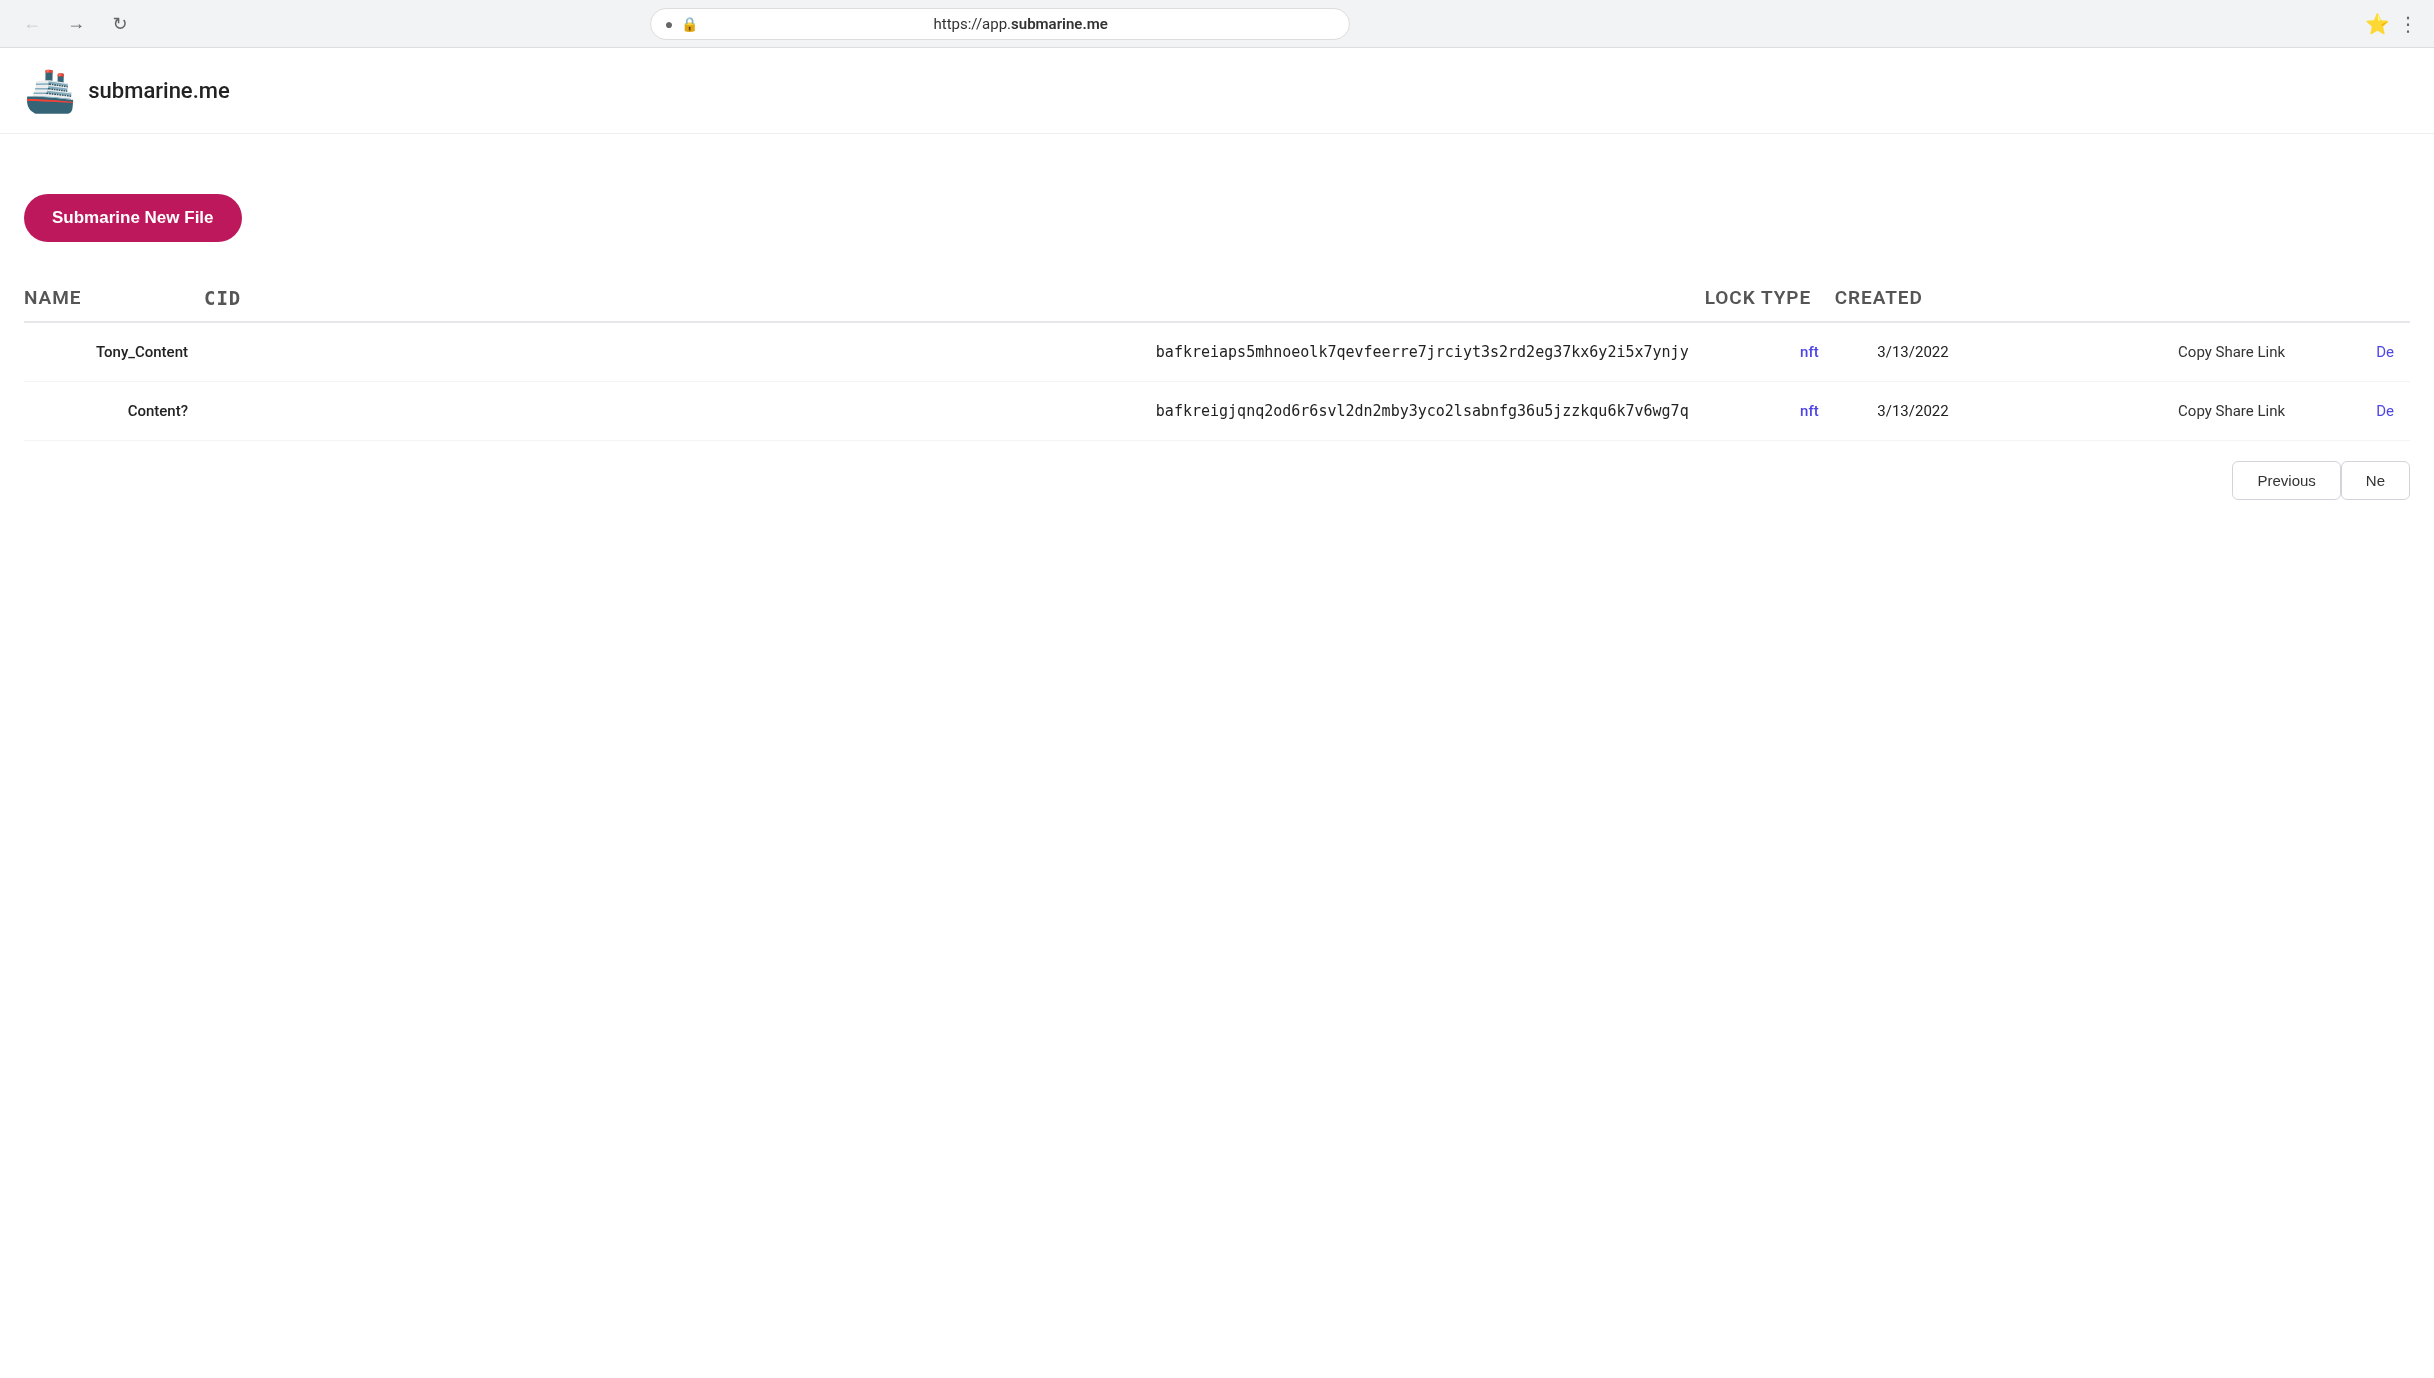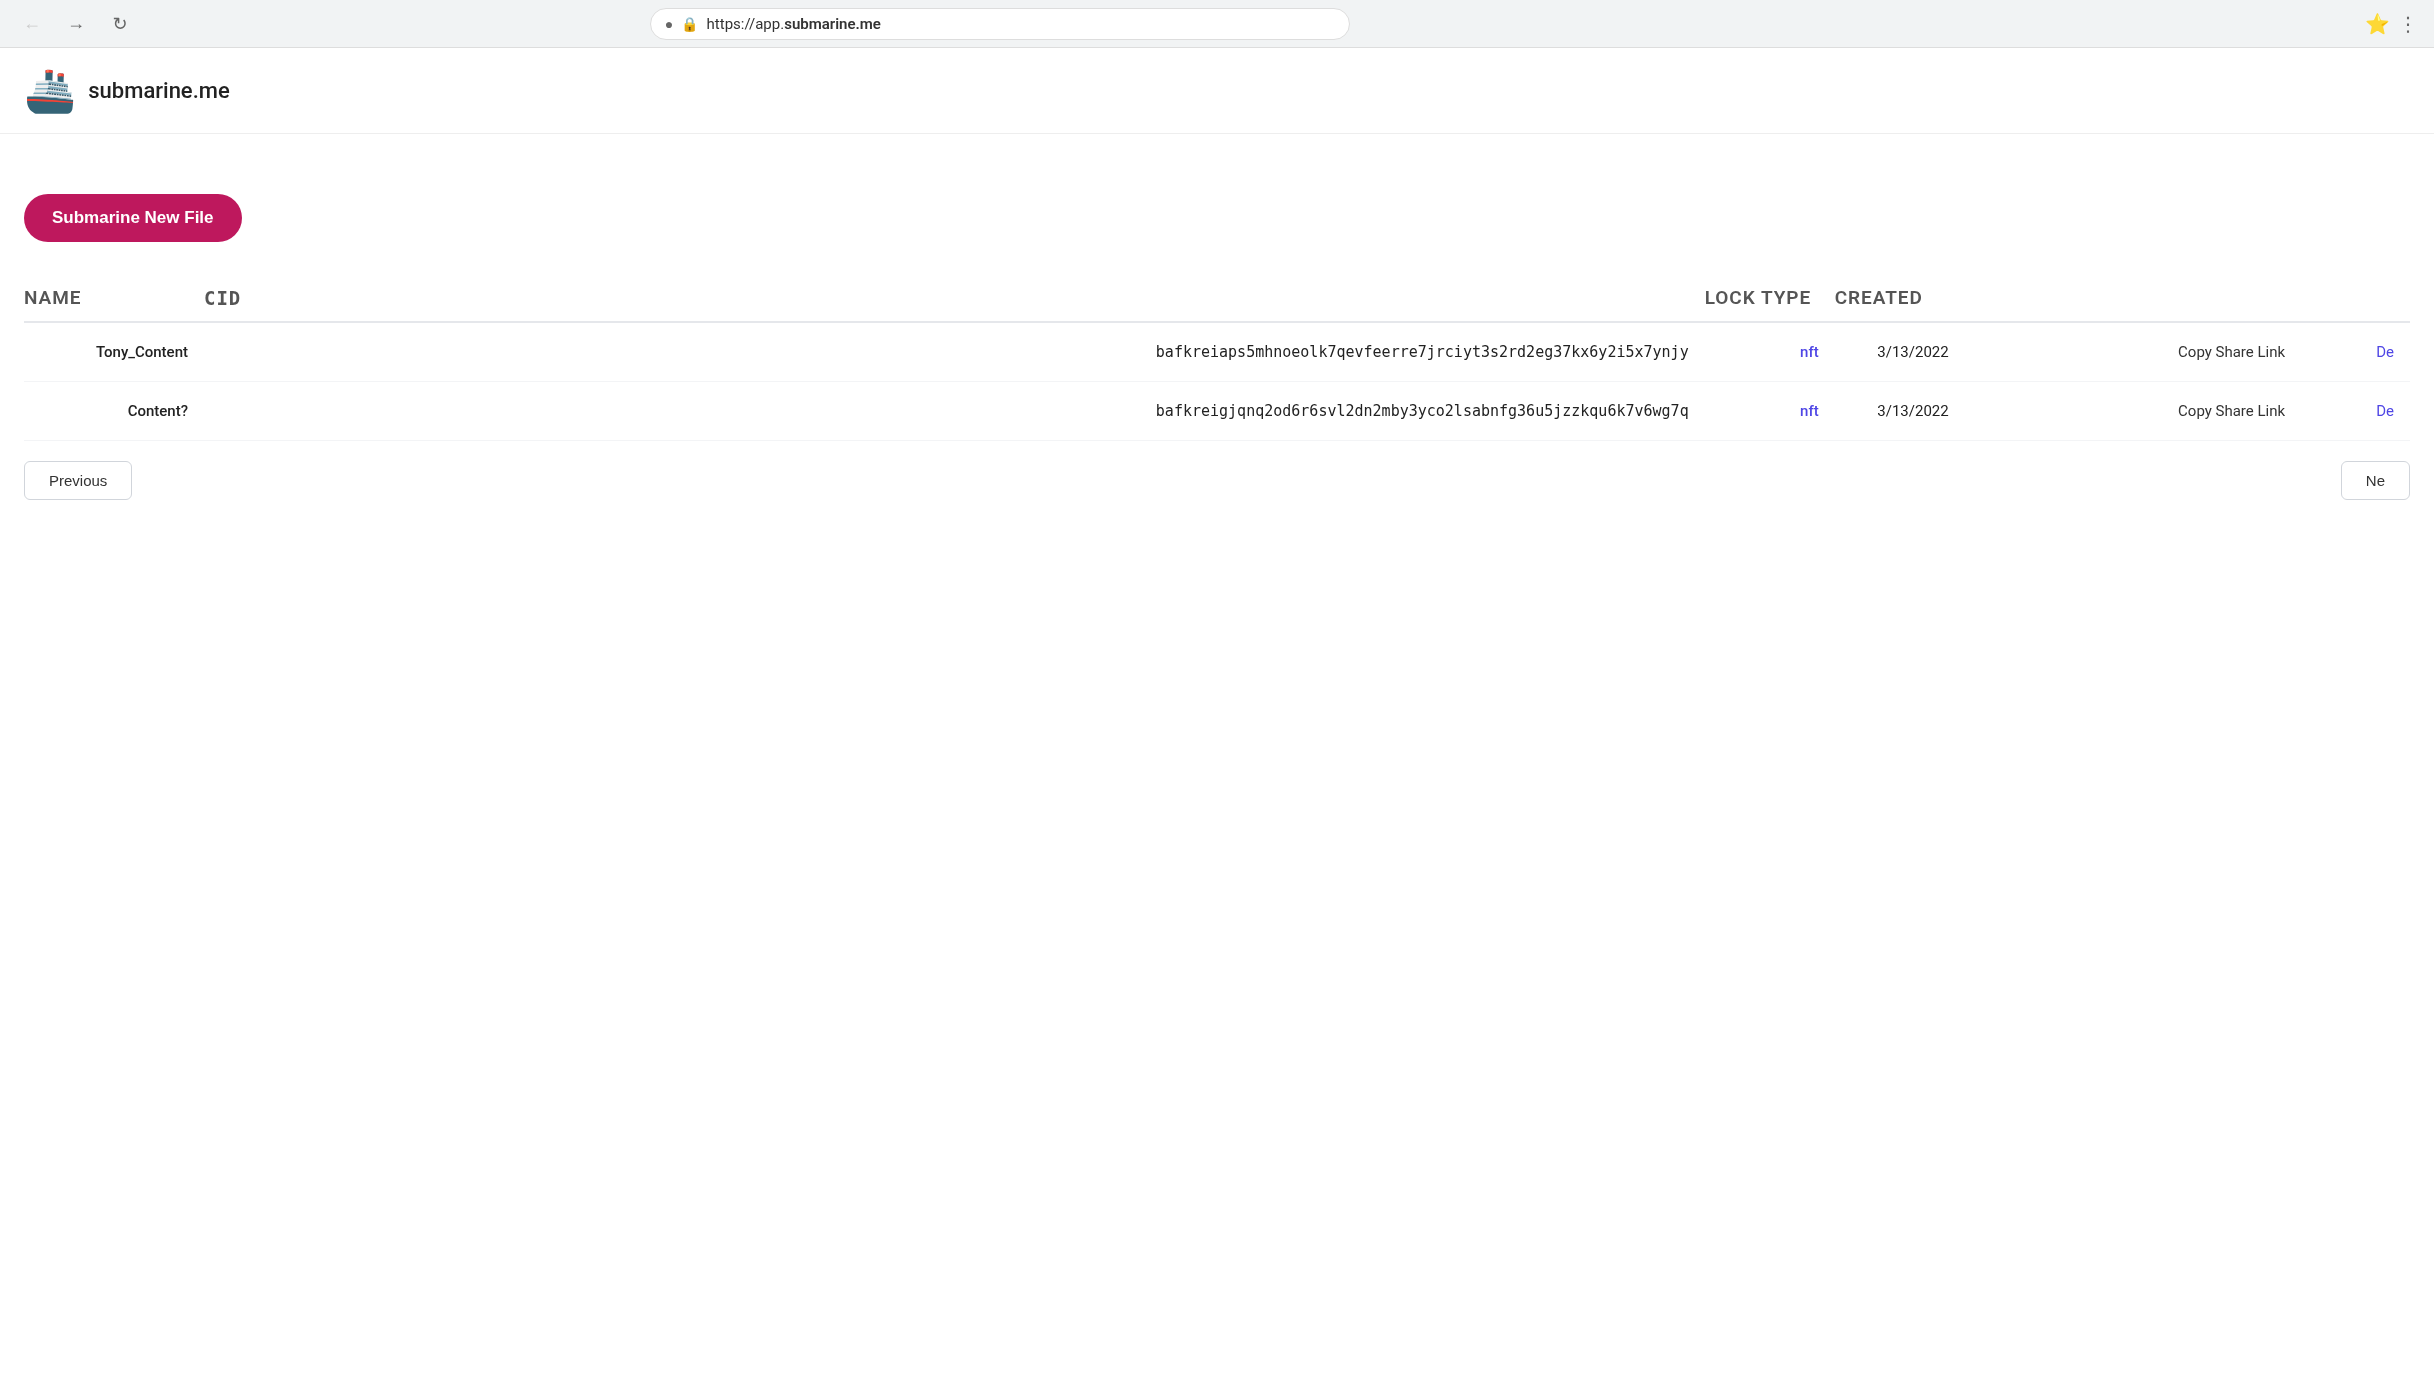--- a/index.html
+++ b/index.html
@@ -66,20 +66,21 @@
 
     .lock-icon {
       color: #333;
       font-size: 14px;
     }
 
     .address-text {
       flex: 1;
       font-size: 15px;
       color: #333;
+      text-align: center;
     }
 
     .address-text span.domain {
       font-weight: 600;
     }
 
     .browser-actions {
       display: flex;
       align-items: center;
       gap: 8px;
@@ -220,23 +221,23 @@
     .details-link {
       color: #4f46e5;
       text-decoration: none;
       font-size: 15px;
       margin-left: 6px;
     }
 
     
     .pagination-container {
       display: flex;
-      justify-content: space-between;
+      justify-content: flex-end;
       margin-top: 20px;
-      gap: 6px;
+      gap: 0;
     }
 
     .pagination-btn {
       border: 1px solid #d1d5db;
       background: #fff;
       color: #333;
       padding: 10px 24px;
       font-size: 15px;
       border-radius: 6px;
       cursor: pointer;

